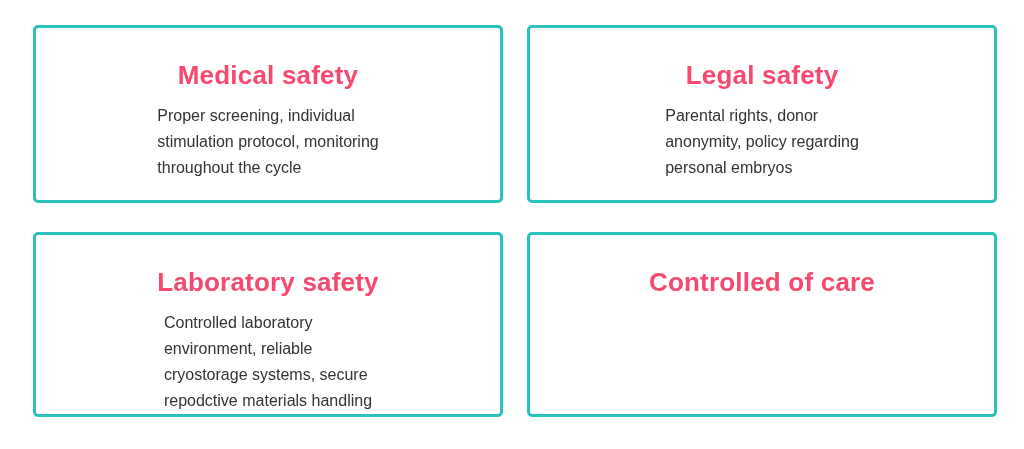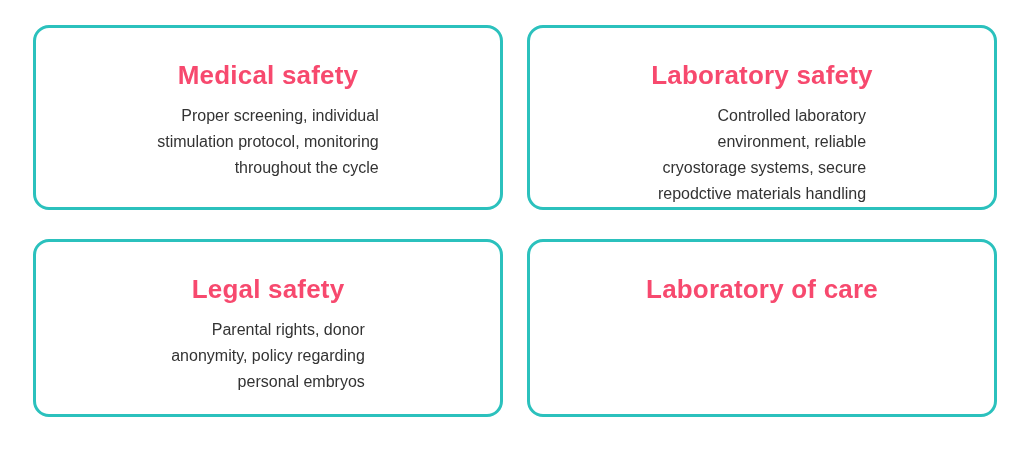--- a/index.html
+++ b/index.html
@@ -24,27 +24,27 @@
     height: 392px;
     display: grid;
     grid-template-columns: 1fr 1fr;
     grid-template-rows: 1fr 1fr;
     column-gap: 24px;
     row-gap: 29px;
   }
   .card {
     background: #ffffff;
     border: 3px solid var(--border-teal);
-    border-radius: 16px;
+    border-radius: 5px;
     display: flex;
     flex-direction: column;
     align-items: center;
     justify-content: flex-start;
     padding-top: 32px;
-    text-align: right;
+    text-align: left;
   }
   .card-title {
     font-size: 26px;
     font-weight: bold;
     letter-spacing: 0.2px;
     color: var(--heading-pink);
     line-height: 1.2;
     margin-bottom: 12px;
   }
   .card-desc {
@@ -61,31 +61,31 @@
 <div class="card-grid">
 
   <div class="card">
     <div class="card-title">Medical safety</div>
     <div class="card-desc">Proper screening, individual
 stimulation protocol, monitoring
 throughout the cycle</div>
   </div>
 
   <div class="card">
+    <div class="card-title">Legal safety</div>
+    <div class="card-desc">Parental rights, donor
+anonymity, policy regarding
+personal embryos</div>
+  </div>
+
+  <div class="card">
     <div class="card-title">Laboratory safety</div>
     <div class="card-desc">Controlled laboratory
 environment, reliable
 cryostorage systems,  secure
 repodctive materials handling</div>
   </div>
 
   <div class="card">
-    <div class="card-title">Legal safety</div>
-    <div class="card-desc">Parental rights, donor
-anonymity, policy regarding
-personal embryos</div>
-  </div>
-
-  <div class="card">
-    <div class="card-title">Laboratory of care</div>
+    <div class="card-title">Controlled of care</div>
   </div>
 
 </div>
 
 </body></html>

